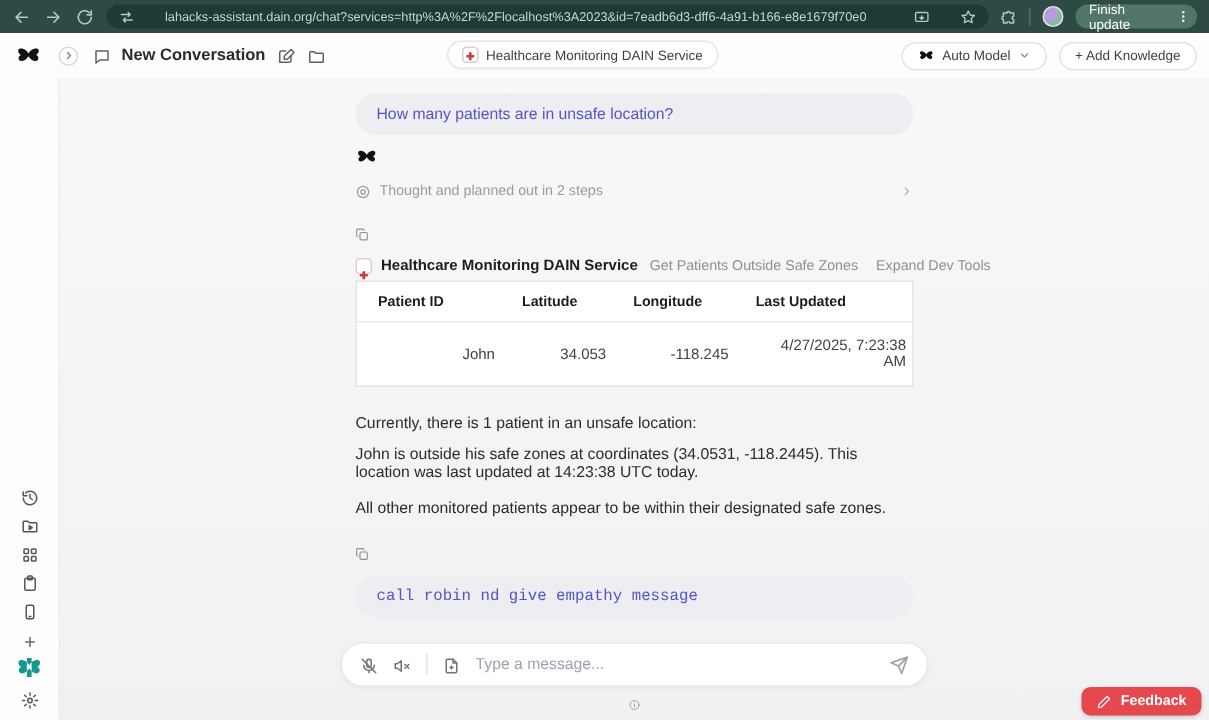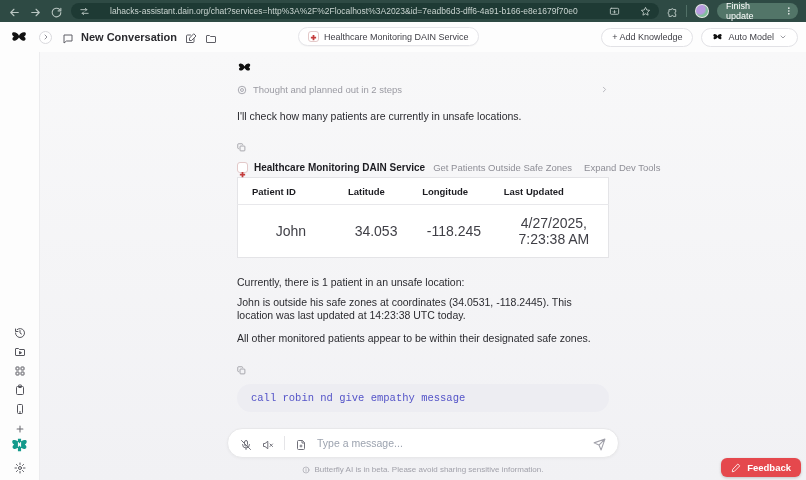--- a/index.html
+++ b/index.html
@@ -72,21 +72,21 @@
   .svc-emblem .cross { width:7px; height:7px; color:#c43c3c; }
   .svc-emblem .cross svg { width:100%; height:100%; }
   .svc-name { font-size:10px; font-weight:700; color:#1c1c21; }
   .svc-tool { font-size:9.5px; color:#8e8e96; margin-left:2px; }
   .svc-chev { width:9px; height:9px; color:#8e8e96; }
   .svc-chev svg { width:100%; height:100%; }
   .svc-expand { font-size:9.5px; color:#8e8e96; }
 
   table.data { width:100%; margin-top:4px; border-collapse:collapse; background:#fff; border:1px solid #e4e4e7; }
   table.data th { text-align:left; font-size:9.5px; color:#1c1c21; font-weight:700; padding:8px 4px 7px 14px; border-bottom:1px solid #e8e8eb; }
-  table.data td { text-align:center; font-size:14px; color:#3f3f46; padding:10px 4px 10px 14px; }
+  table.data td { text-align:right; font-size:10px; color:#3f3f46; padding:10px 4px 10px 14px; }
   .cw1{width:26%;} .cw2{width:20%;} .cw3{width:22%;} .cw4{width:32%;}
 
   .p1 { margin-top:18px; }
   .p2 { margin-top:8px; }
   .p3 { margin-top:11px; }
   .bubble.second { margin-top:14px;font-family:Liberation Mono, monospace; }
 
   
   .composer { position:absolute; left:50%; transform:translateX(-50%); bottom:22px; width:392px; height:30px; background:#fff; border:1px solid #e8e8ea; border-radius:18px; display:flex; align-items:center; padding:0 12px; gap:10px; box-shadow:0 1px 3px rgba(0,0,0,.04); z-index:10; }
   .cmp-ic { width:12px; height:12px; color:#71717a; flex:0 0 auto; }
@@ -173,31 +173,31 @@
     <span class="svc-emblem">
         <span class="cross"><svg viewBox="0 0 24 24" fill="currentColor">
             <path d="M9 3h6v6h6v6h-6v6H9v-6H3V9h6z"></path>
           </svg></span>
       </span>
     <span>Healthcare Monitoring DAIN Service</span>
   </span>
 
   <div class="appbar-right">
     <span class="pill-btn">
-        <span>+ Add Knowledge</span>
-      </span>
-    <span class="pill-btn">
       <span class="bfly"><svg viewBox="0 0 24 20" fill="currentColor">
             <path d="M12 8.2C10.7 5.3 7.2 3.1 4.4 3.8c-2.4.6-2 4.2.9 5.8-2.5 1-2.8 4.1-.7 5.1 2.4 1.1 5.5-1.1 7.4-4.1 1.9 3 5 5.2 7.4 4.1 2.1-1 1.8-4.1-.7-5.1 2.9-1.6 3.3-5.2.9-5.8-2.8-.7-6.3 1.5-7.6 4.4z"></path>
           </svg></span>
       <span>Auto Model</span>
       <span class="chev"><svg viewBox="0 0 24 24" fill="none" stroke="currentColor" stroke-width="2.5" stroke-linecap="round" stroke-linejoin="round">
             <path d="M6 9l6 6 6-6"></path>
           </svg></span>
     </span>
+    <span class="pill-btn">
+        <span>+ Add Knowledge</span>
+      </span>
   </div>
 </div>
 
 <div class="sidebar">
   <span class="sb-ic"><svg viewBox="0 0 24 24" fill="none" stroke="currentColor" stroke-width="2" stroke-linecap="round" stroke-linejoin="round">
         <path d="M3 12a9 9 0 1 0 3-6.7M3 4v5h5"></path>
         <path d="M12 7v5l3 2"></path>
       </svg></span>
   <span class="sb-ic"><svg viewBox="0 0 24 24" fill="none" stroke="currentColor" stroke-width="2" stroke-linejoin="round">
         <path d="M3 6a1 1 0 0 1 1-1h5l2 2h9a1 1 0 0 1 1 1v10a1 1 0 0 1-1 1H4a1 1 0 0 1-1-1z"></path>
@@ -225,37 +225,39 @@
       </svg></span>
   <span class="sb-ic"><svg viewBox="0 0 24 24" fill="none" stroke="currentColor" stroke-width="2" stroke-linecap="round" stroke-linejoin="round">
         <circle cx="12" cy="12" r="3"></circle>
         <path d="M12 2v3M12 19v3M2 12h3M19 12h3M4.9 4.9l2.1 2.1M17 17l2.1 2.1M19.1 4.9L17 7M7 17l-2.1 2.1"></path>
       </svg></span>
 </div>
 
 <div class="main">
   <div class="chat-col">
 
+    <div class="bubble first">
+      <span>How many patients are in unsafe location?</span>
+    </div>
 
     <div class="asst-avatar"><svg viewBox="0 0 24 20" fill="currentColor">
           <path d="M12 8.2C10.7 5.3 7.2 3.1 4.4 3.8c-2.4.6-2 4.2.9 5.8-2.5 1-2.8 4.1-.7 5.1 2.4 1.1 5.5-1.1 7.4-4.1 1.9 3 5 5.2 7.4 4.1 2.1-1 1.8-4.1-.7-5.1 2.9-1.6 3.3-5.2.9-5.8-2.8-.7-6.3 1.5-7.6 4.4z"></path>
         </svg></div>
 
     <div class="thought-row">
       <span class="tic"><svg viewBox="0 0 24 24" fill="none" stroke="currentColor" stroke-width="2">
             <circle cx="12" cy="12" r="9"></circle>
             <circle cx="12" cy="12" r="3.5"></circle>
           </svg></span>
       <span>Thought and planned out in 2 steps</span>
       <span class="chev-r"><svg viewBox="0 0 24 24" fill="none" stroke="currentColor" stroke-width="2.5" stroke-linecap="round" stroke-linejoin="round">
             <path d="M9 6l6 6-6 6"></path>
           </svg></span>
     </div>
 
-    <div class="para intro">I'll check how many patients are currently in unsafe locations.</div>
 
     <div class="copy-ic"><svg viewBox="0 0 24 24" fill="none" stroke="currentColor" stroke-width="2" stroke-linejoin="round">
           <rect x="8" y="8" width="13" height="13" rx="2"></rect>
           <path d="M5 15H4a2 2 0 0 1-2-2V4a2 2 0 0 1 2-2h9a2 2 0 0 1 2 2v1"></path>
         </svg></div>
 
     <div class="svc-row">
       <span class="svc-emblem">
           <span class="cross"><svg viewBox="0 0 24 24" fill="currentColor">
               <path d="M9 3h6v6h6v6h-6v6H9v-6H3V9h6z"></path>
@@ -319,21 +321,20 @@
     <span class="send-ic"><svg viewBox="0 0 24 24" fill="none" stroke="currentColor" stroke-width="2" stroke-linejoin="round">
           <path d="M22 2L11 13M22 2l-7 20-4-9-9-4z"></path>
         </svg></span>
   </div>
 
   <div class="beta-row">
     <span class="iic"><svg viewBox="0 0 24 24" fill="none" stroke="currentColor" stroke-width="2" stroke-linecap="round">
           <circle cx="12" cy="12" r="9"></circle>
           <path d="M12 8h.01M12 11v5"></path>
         </svg></span>
-    <span>Butterfly AI is in beta. Please avoid sharing sensitive information.</span>
   </div>
 </div>
 
 <div class="feedback">
   <span class="pen"><svg viewBox="0 0 24 24" fill="none" stroke="currentColor" stroke-width="2" stroke-linecap="round" stroke-linejoin="round">
         <path d="M17 3l4 4L8 20l-5 1 1-5z"></path>
       </svg></span>
   <span>Feedback</span>
 </div>
 

